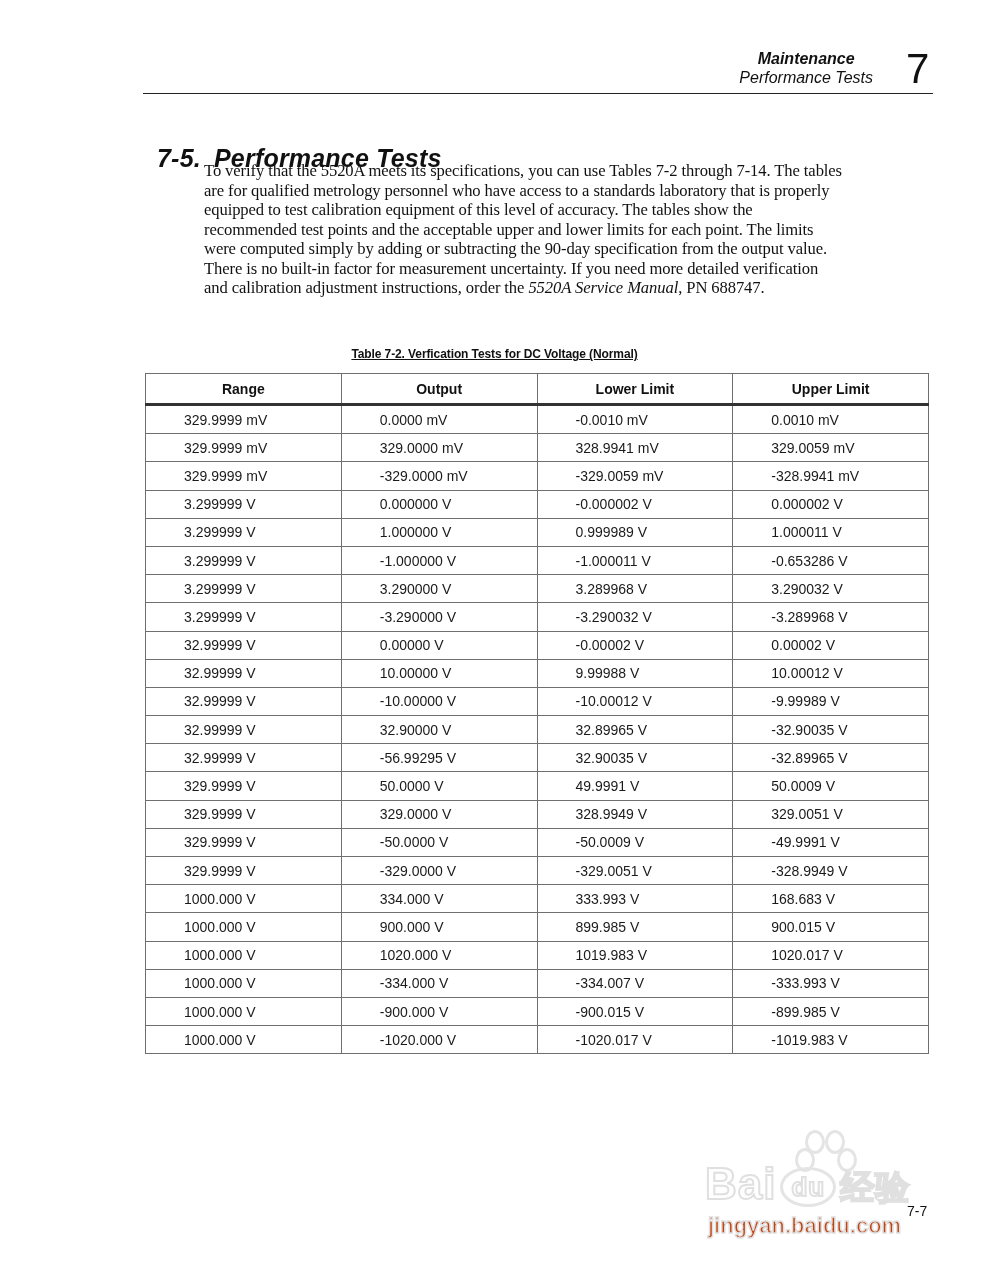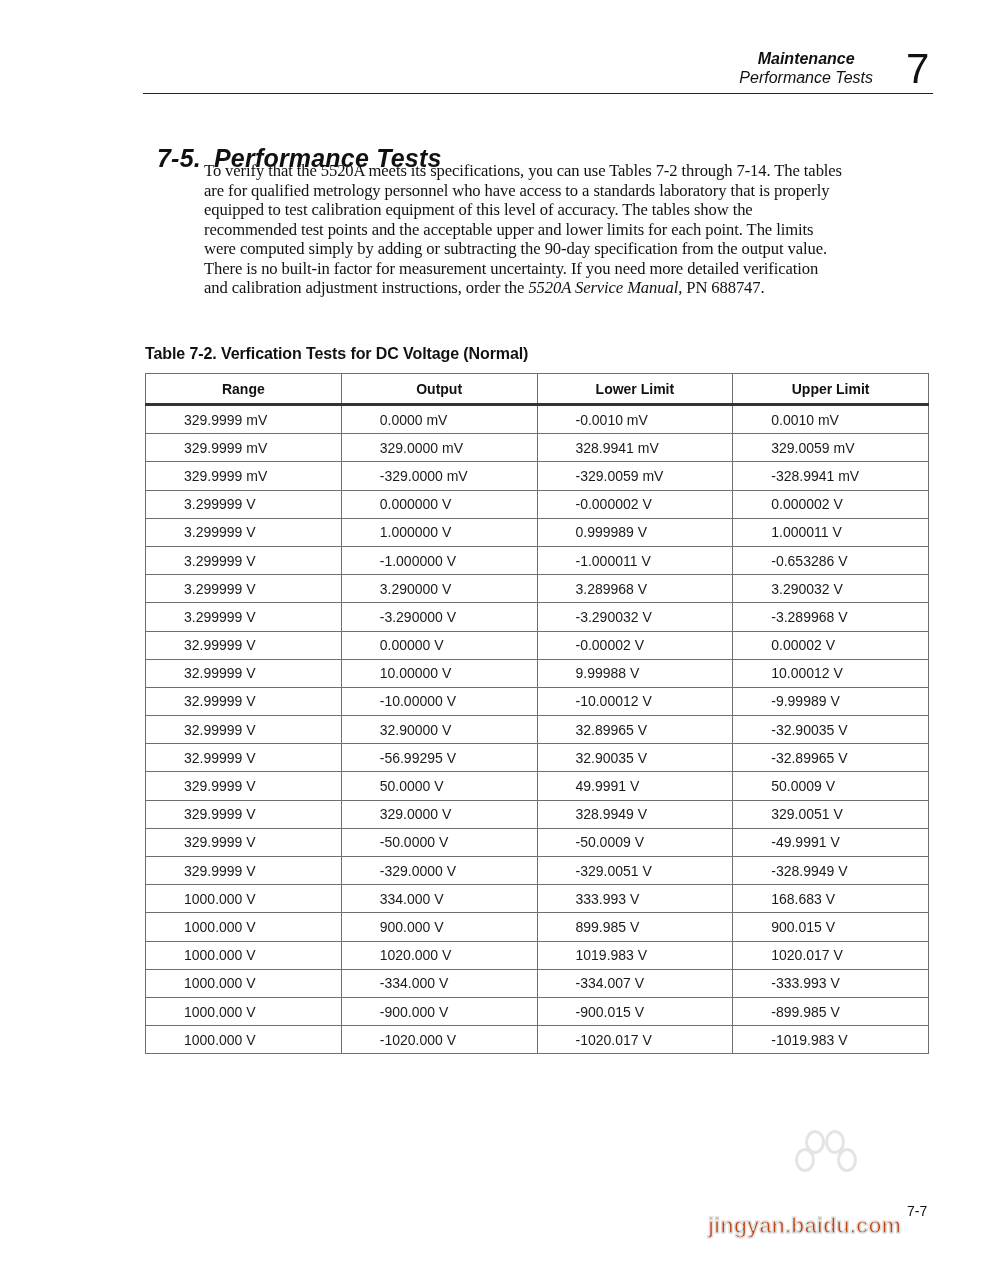--- a/index.html
+++ b/index.html
@@ -71,25 +71,26 @@
       font-size: 16.6px;
       line-height: 19.5px;
       letter-spacing: -0.1px;
     }
     .body-text em { font-style: italic; }
     .table-caption {
       position: absolute;
       left: 145px;
       width: 699px;
       top: 345px;
-      text-align: left;
-      font-size: 16px;
+      text-align: center;
+      font-size: 12px;
       font-weight: bold;
       line-height: 18px;
       letter-spacing: -0.1px;
+      text-decoration: underline;
     }
     table.spec-table {
       position: absolute;
       left: 145px;
       top: 373px;
       width: 784px;
       border-collapse: collapse;
       font-size: 14px;
     }
     table.spec-table th,
@@ -349,14 +350,15 @@
 
 <div class="page-number">7-7</div>
 
 <div class="watermark">
   <div class="paw">
     <span style="left:10px;top:0;"></span>
     <span style="left:30px;top:0;"></span>
     <span style="left:0;top:18px;"></span>
     <span style="left:42px;top:18px;"></span>
   </div>
+  <div class="brand"><span>Bai</span><span class="du">du</span><span class="cn">经验</span></div>
   <div class="url">jingyan.baidu.com</div>
 </div>
 
 </body></html>

